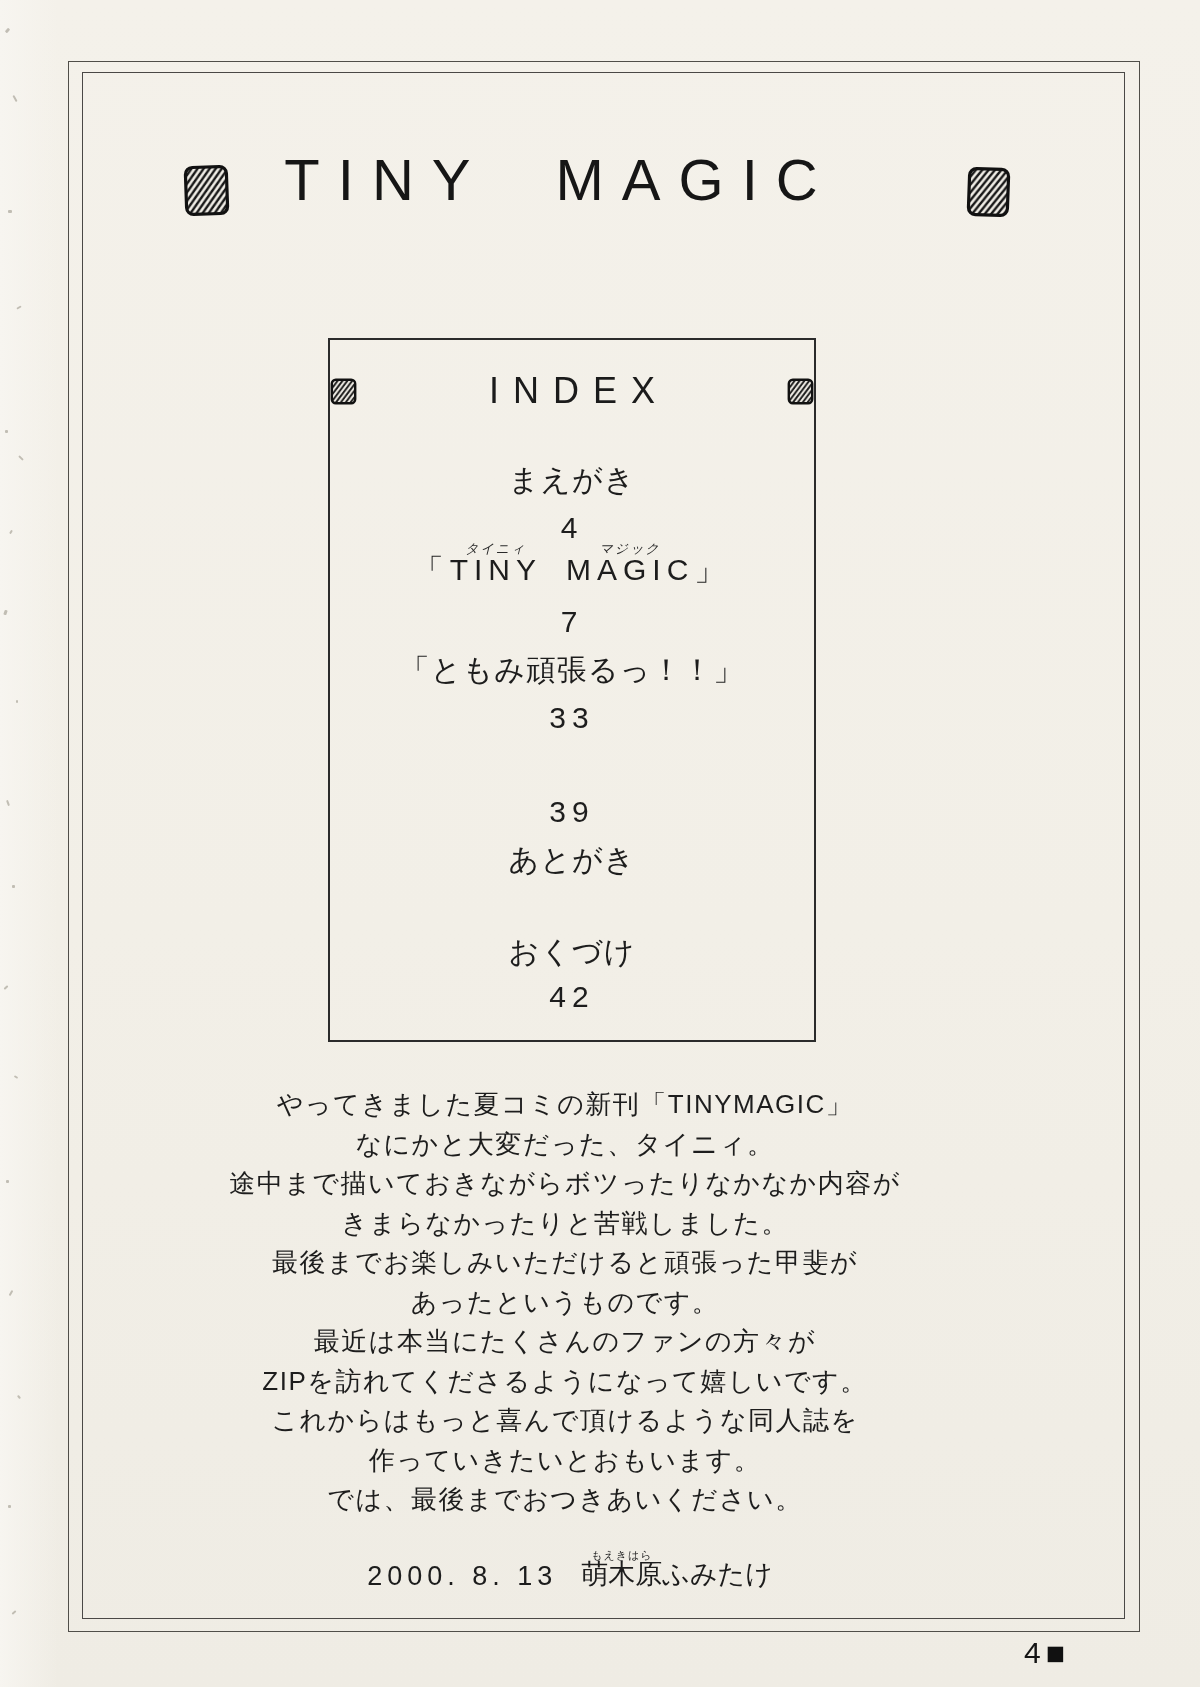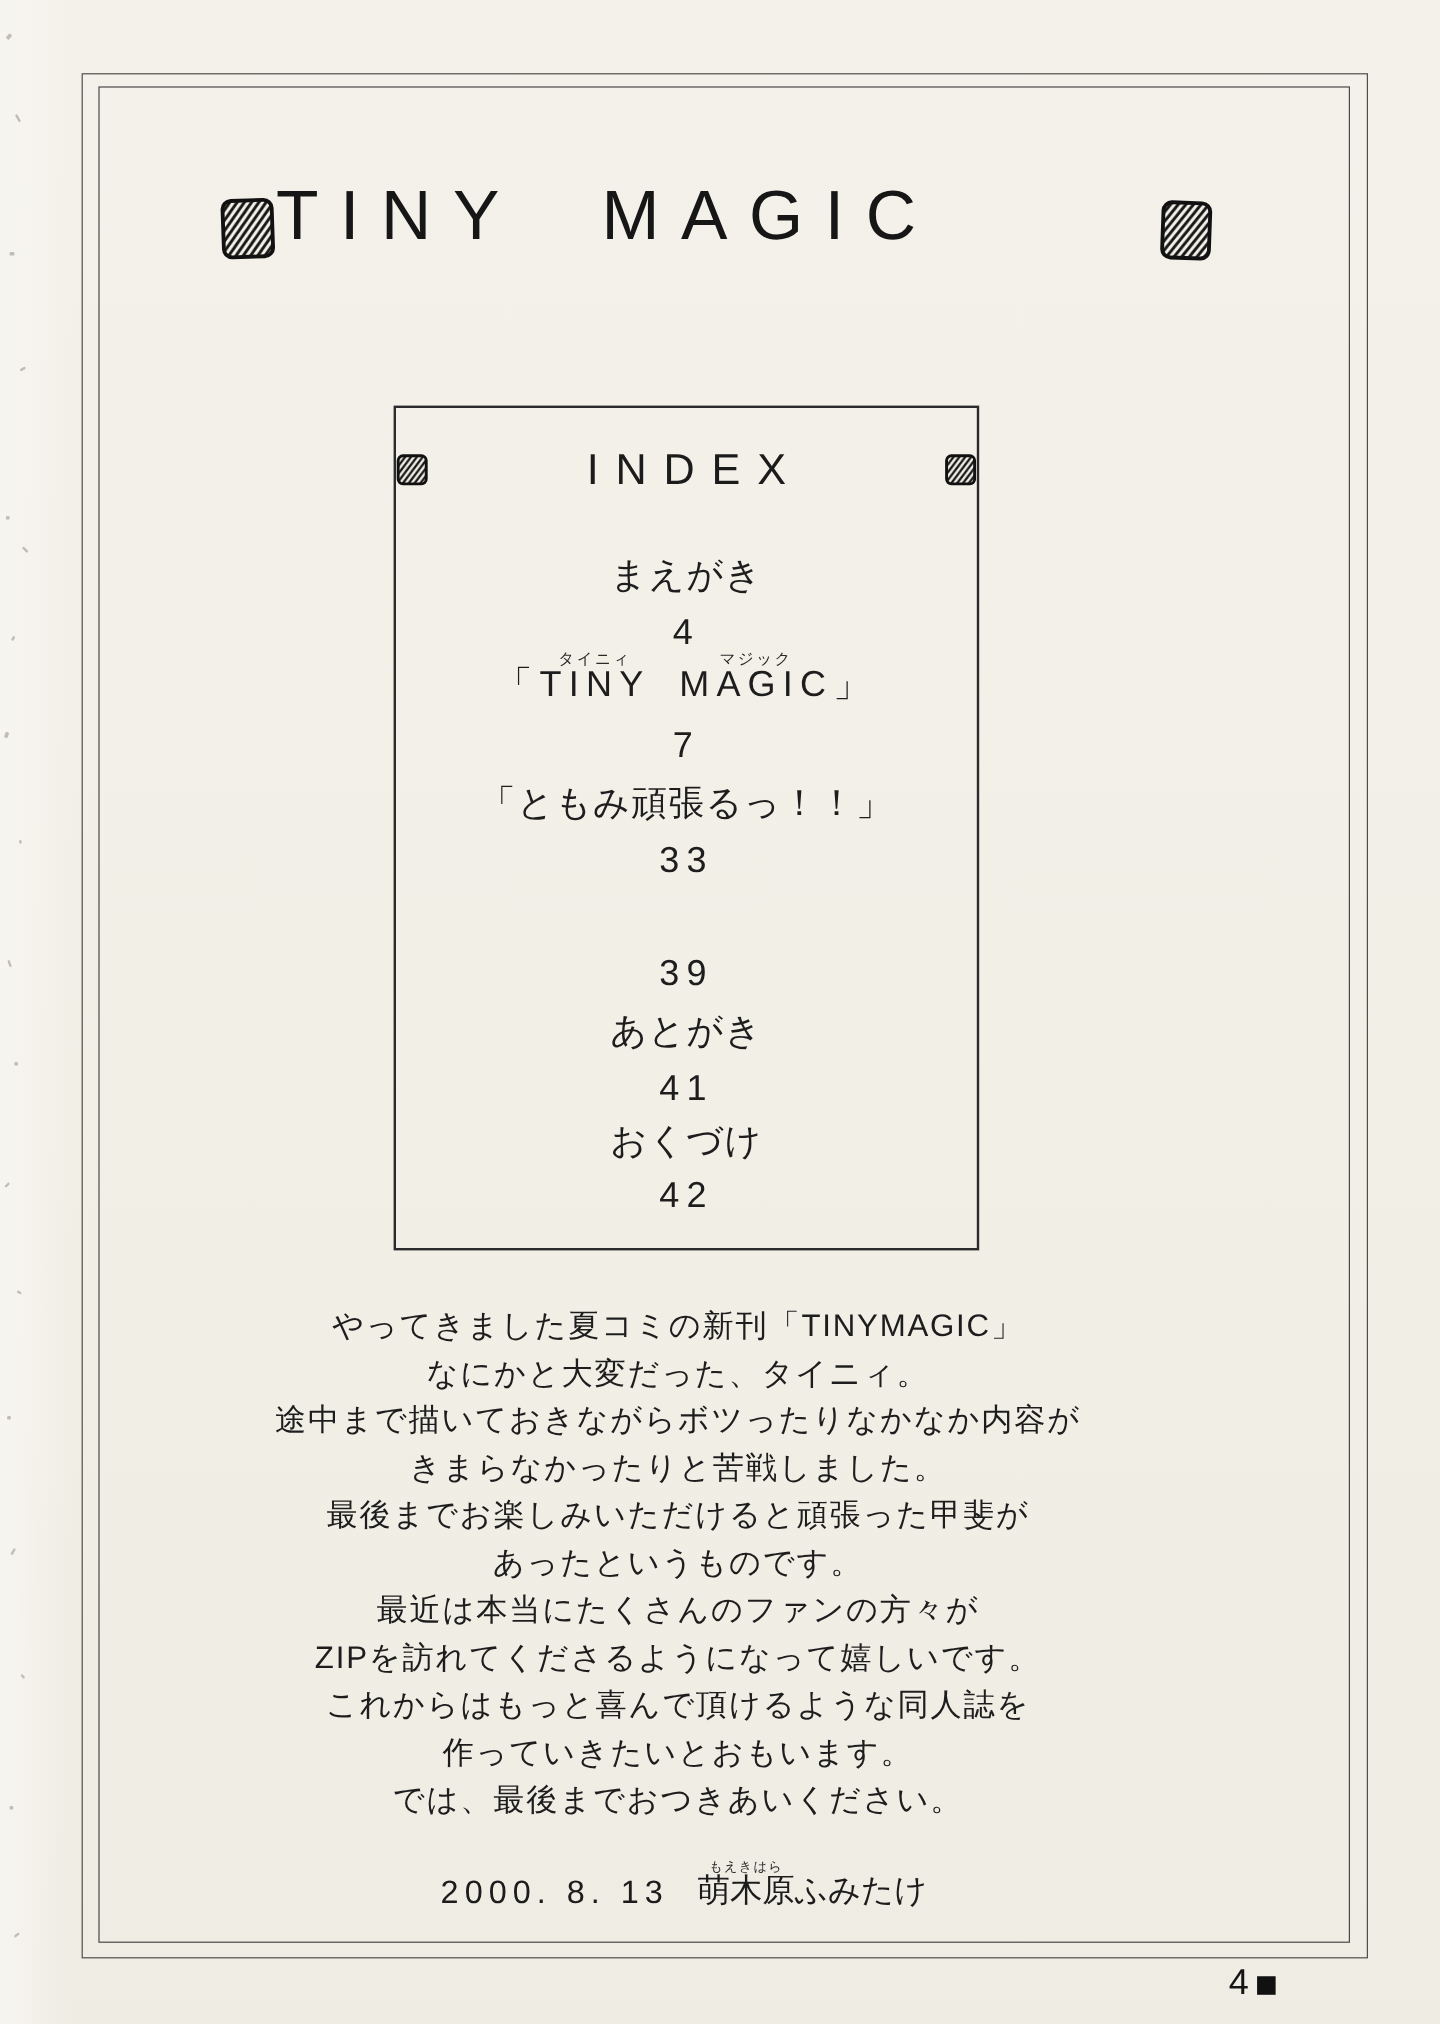--- a/index.html
+++ b/index.html
@@ -25,21 +25,21 @@
     position: absolute; left: 68px; top: 61px; width: 1070px; height: 1569px;
     border: 1px solid #504e49;
   }
   .frame-inner {
     position: absolute; left: 82px; top: 72px; width: 1041px; height: 1545px;
     border: 1px solid #4a4846;
   }
 
   .main-title {
     position: absolute; left: 230px; top: 146px; width: 660px;
-    text-align: left;
+    text-align: center;
     font-size: 58px; font-weight: 400;
     letter-spacing: 18px; word-spacing: 34px;
     color: #161616; white-space: nowrap;
   }
   .hatch-lg { position: absolute; }
   .hatch-lg.left  { left: 183px; top: 164px; transform: rotate(-2deg); }
   .hatch-lg.right { left: 966px; top: 166px; transform: rotate(2deg); }
 
   .index-box {
     position: absolute; left: 328px; top: 338px; width: 484px; height: 700px;
@@ -55,21 +55,21 @@
   }
   .idx {
     position: absolute; left: 0; right: 0; text-align: center;
     font-size: 30px; line-height: 40px; letter-spacing: 1px;
     color: #1d1d1d; white-space: nowrap;
   }
   .idx-num { letter-spacing: 6px; }
   .idx-ruby { letter-spacing: 6px; }
   .idx-ruby ruby rt {
     font-size: 13px; letter-spacing: 2px; color: #2a2a2a;
-    text-align: center; font-weight: 400;
+    text-align: center; font-weight: 400; font-style: italic;
   }
   .ruby-gap { display: inline-block; width: 24px; }
 
   .afterword {
     position: absolute; left: 150px; top: 1085px; width: 830px;
     text-align: center; font-size: 26px; line-height: 39.5px;
     letter-spacing: 1.5px; color: #1d1d1d;
   }
 
   .colophon {
@@ -153,21 +153,20 @@
 
     <div class="idx idx-ruby" style="top:202px"><span>「</span><ruby><span>TINY</span><rt>タイニィ</rt></ruby><span class="ruby-gap"></span><ruby><span>MAGIC</span><rt>マジック</rt></ruby><span>」</span></div>
     <div class="idx idx-num" style="top:262px">7</div>
 
     <div class="idx" style="top:310px">「ともみ頑張るっ！！」</div>
     <div class="idx idx-num" style="top:358px">33</div>
 
     <div class="idx idx-num" style="top:452px">39</div>
 
     <div class="idx" style="top:500px">あとがき</div>
-    <div class="idx idx-num" style="top:548px">41</div>
 
     <div class="idx" style="top:592px">おくづけ</div>
     <div class="idx idx-num" style="top:637px">42</div>
   </div>
 
   <div class="afterword">
     <div>やってきました夏コミの新刊「TINYMAGIC」</div>
     <div>なにかと大変だった、タイニィ。</div>
     <div>途中まで描いておきながらボツったりなかなか内容が</div>
     <div>きまらなかったりと苦戦しました。</div>

